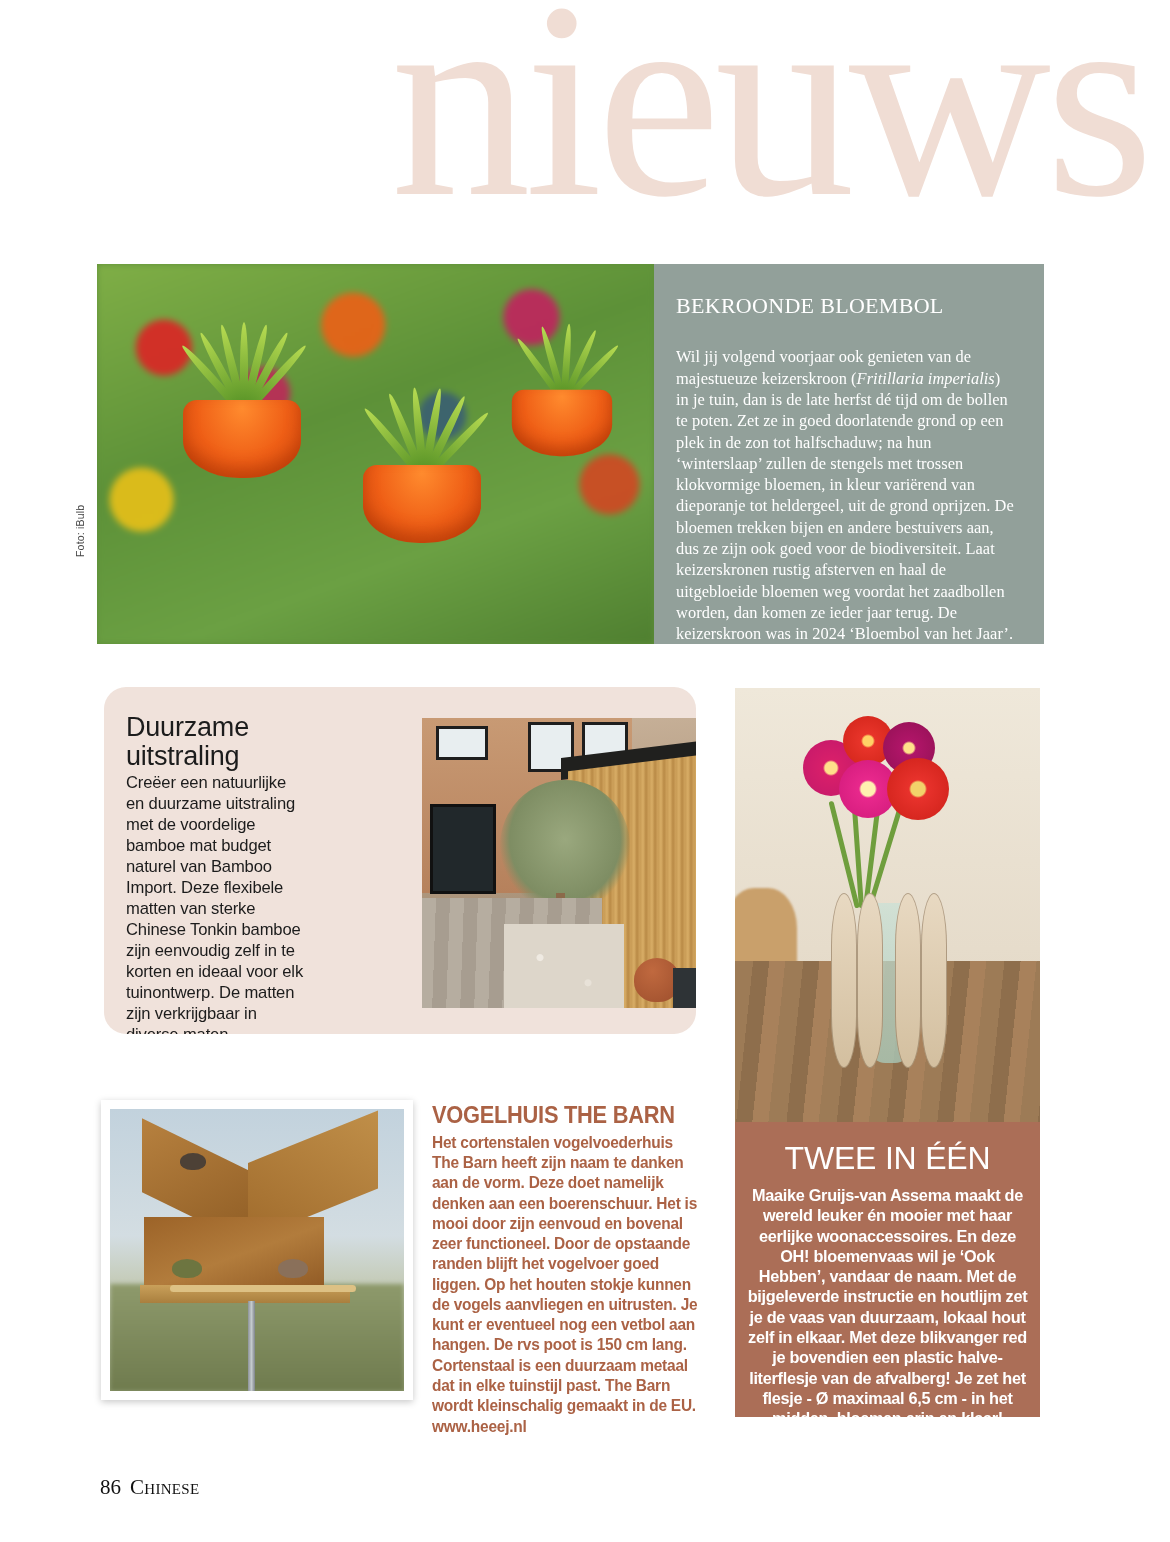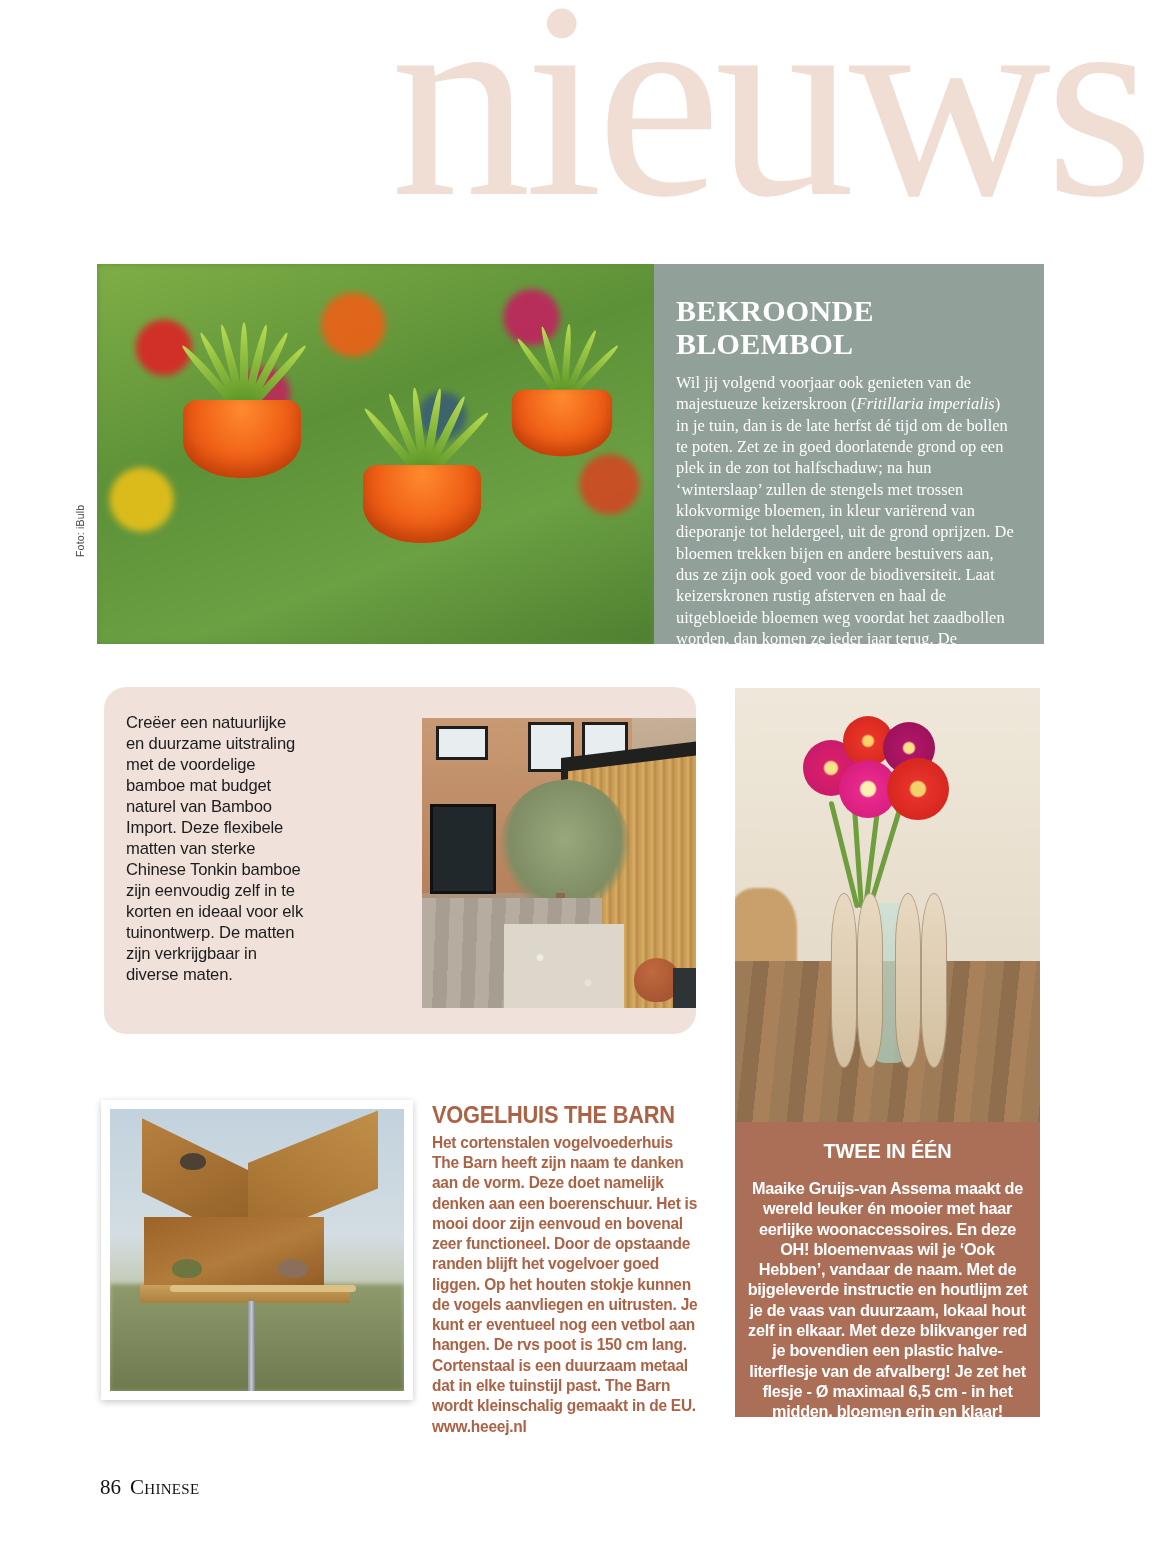--- a/index.html
+++ b/index.html
@@ -78,23 +78,23 @@
     box-shadow: inset 0 -10px 16px rgba(150,40,0,.45);
   }
   .bulb-text {
     flex: 1;
     background: #92a09a;
     padding: 30px 30px 20px 22px;
     color: #ffffff;
     font-family: "Liberation Serif", serif;
   }
   .bulb-text h2 {
-    font-size: 30px; line-height: 1.1;
-    font-weight: 700; letter-spacing: .3px;
-    margin-bottom: 12px;
+    font-size: 22px; line-height: 1.1;
+    font-weight: 400; letter-spacing: .3px;
+    margin-bottom: 28px;
   }
   .bulb-text p {
     font-size: 16.4px; line-height: 1.30;
     letter-spacing: .05px;
   }
   .bulb-text .sci { font-style: italic; }
   .bulb-text .url { font-weight: 700; margin-top: 6px; }
 
   .photo-credit {
     position: absolute;
@@ -229,23 +229,23 @@
   .twee-panel {
     position: absolute;
     left: 735px; top: 1122px;
     width: 305px; height: 295px;
     background: #ab6e57;
     color: #ffffff;
     text-align: center;
     padding: 18px 10px 10px 10px;
   }
   .twee-panel h2 {
-    font-size: 20px; font-weight: 700;
+    font-size: 32px; font-weight: 400;
     letter-spacing: -.2px;
-    margin-bottom: 15px;
+    margin-bottom: 8px;
   }
   .twee-panel p {
     font-size: 16.3px; line-height: 1.245;
     font-weight: 700;
     letter-spacing: -.3px;
   }
 
   
   .footer {
     position: absolute;
@@ -306,20 +306,24 @@
   <div class="bulb-text">
     <h2>BEKROONDE BLOEMBOL</h2>
     <p><span>Wil jij volgend voorjaar ook genieten van de majestueuze keizerskroon (</span><span class="sci">Fritillaria imperialis</span><span>) in je tuin, dan is de late herfst dé tijd om de bollen te poten. Zet ze in goed doorlatende grond op een plek in de zon tot halfschaduw; na hun ‘winterslaap’ zullen de stengels met trossen klokvormige bloemen, in kleur variërend van dieporanje tot heldergeel, uit de grond oprijzen. De bloemen trekken bijen en andere bestuivers aan, dus ze zijn ook goed voor de biodiversiteit. Laat keizerskronen rustig afsterven en haal de uitgebloeide bloemen weg voordat het zaadbollen worden, dan komen ze ieder jaar terug. De keizerskroon was in 2024 ‘Bloembol van het Jaar’. </span><span class="url">www.bloembol.org</span></p>
   </div>
 </div>
 
 <div class="photo-credit">Foto: iBulb</div>
 
 <div class="article-bamboo">
   <div class="bamboo-text">
+    <h2>
+      <span>Duurzame</span><br>
+      <span>uitstraling</span>
+    </h2>
     <p><span>Creëer een natuurlijke en duurzame uitstraling met de voordelige bamboe mat budget naturel van Bamboo Import. Deze flexibele matten van sterke Chinese Tonkin bamboe zijn eenvoudig zelf in te korten en ideaal voor elk tuinontwerp. De matten zijn verkrijgbaar in diverse maten. </span></p>
   </div>
 
   <div class="bamboo-photo">
     <div class="bb-sky"></div>
     <div class="bb-house">
       <div class="bb-win" style="left:14px; top:8px; width:52px; height:34px;"></div>
       <div class="bb-win" style="left:106px; top:4px; width:46px; height:50px;"></div>
       <div class="bb-win" style="left:160px; top:4px; width:46px; height:50px;"></div>
       <div class="bb-door"></div>

